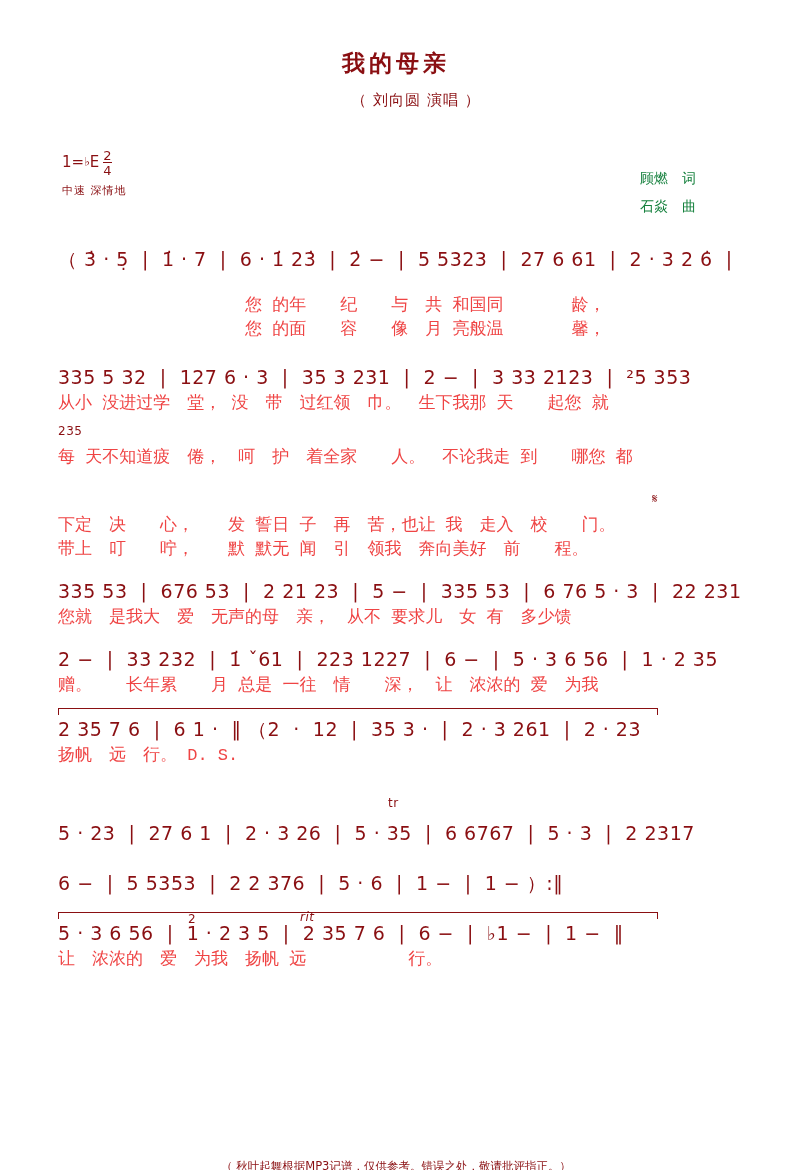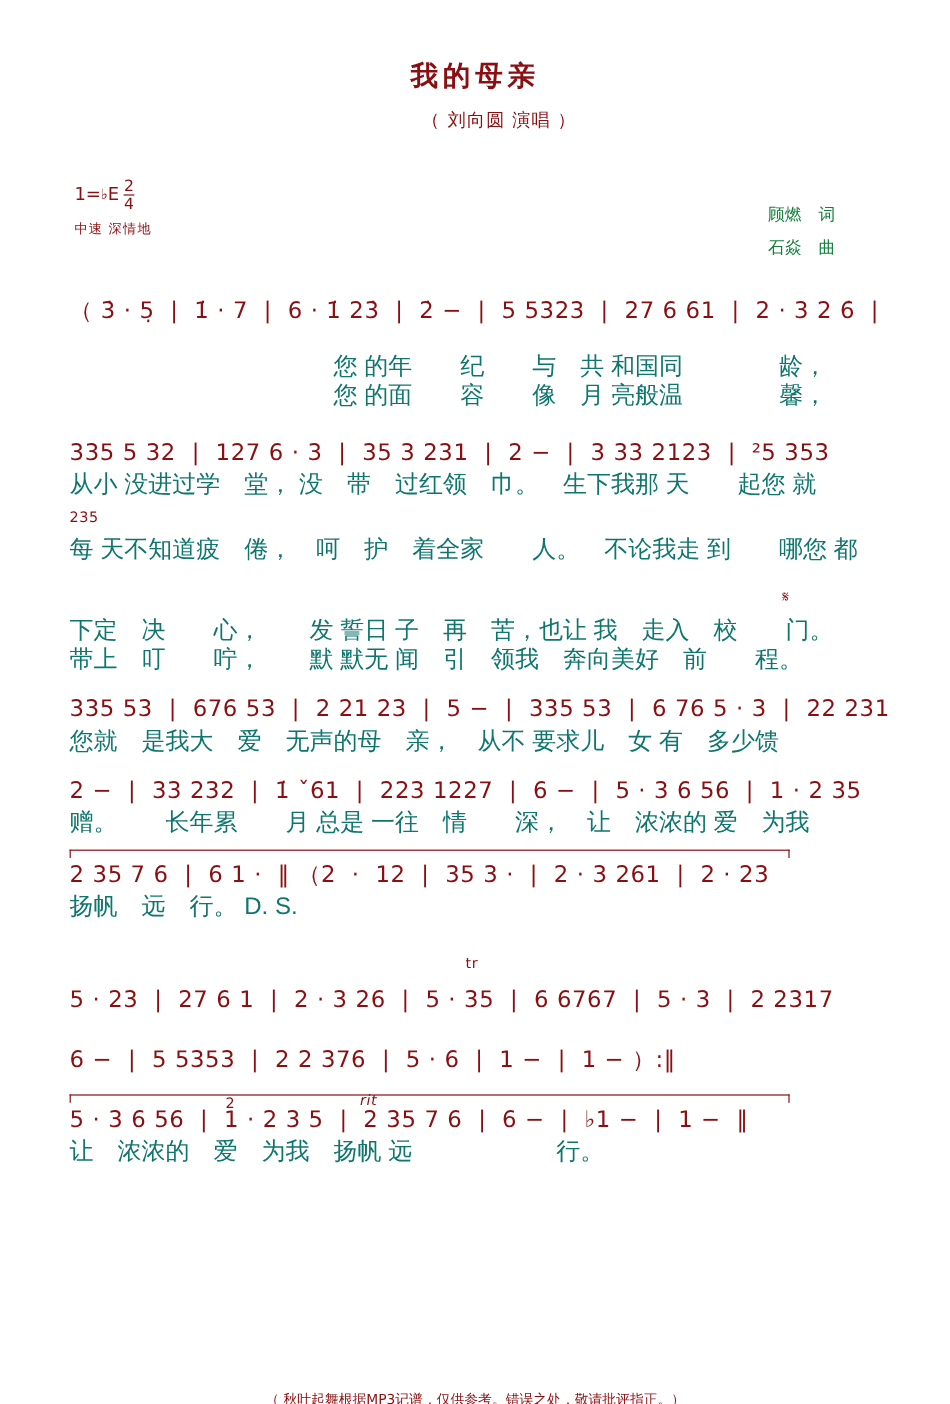--- a/index.html
+++ b/index.html
@@ -96,23 +96,23 @@
   }
   .notes {
     font-family: "DejaVu Sans", sans-serif;
     font-size: 19px;
     color: #8a0f12;
     letter-spacing: 0.5px;
     white-space: pre;
     line-height: 30px;
   }
   .lyrics {
-    font-family: Liberation Sans, sans-serif;
-    font-size: 20px;
-    color: #0f766e;
+    font-family: Liberation Mono, monospace;
+    font-size: 17px;
+    color: #ef4444;
     white-space: pre;
     line-height: 24px;
     letter-spacing: 0px;
   }
   .small {
     font-size: 12px;
   }
   .footer-note {
     position: absolute;
     bottom: 44px;

